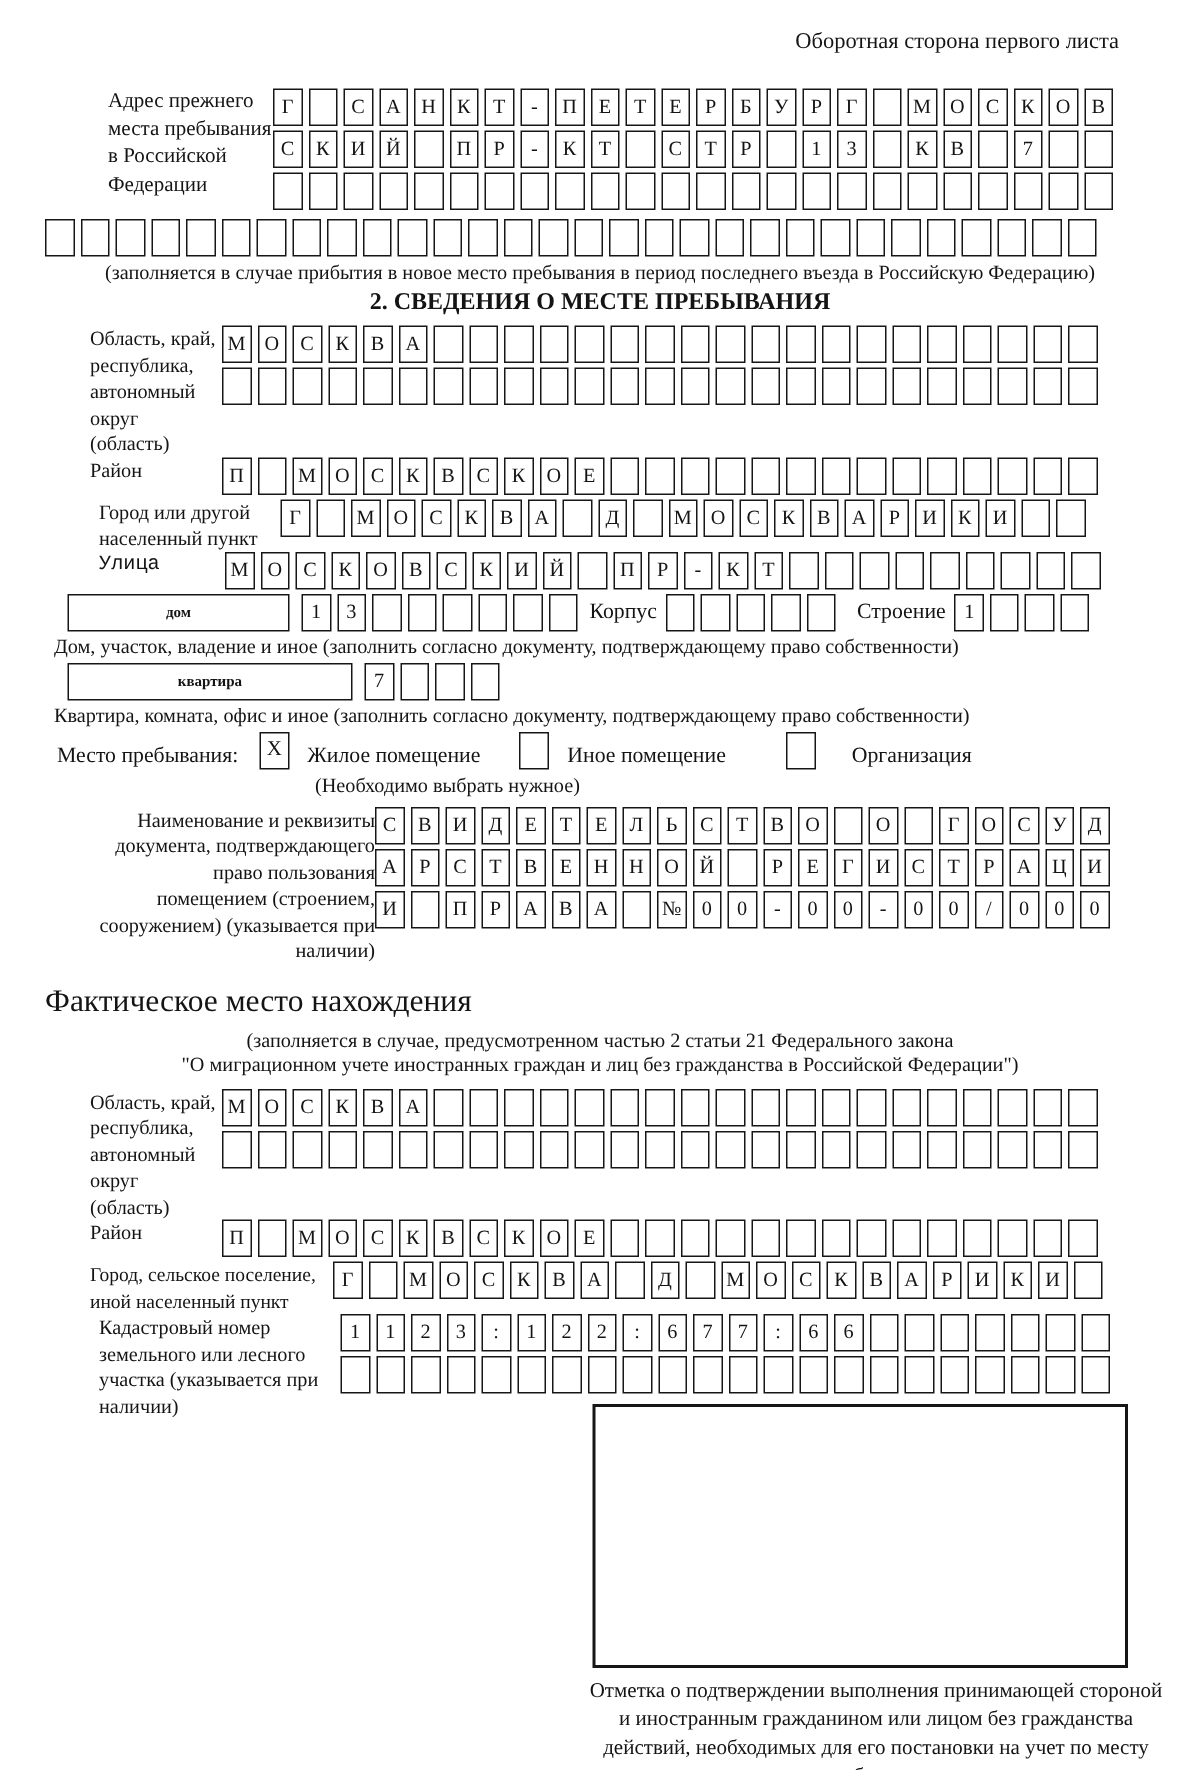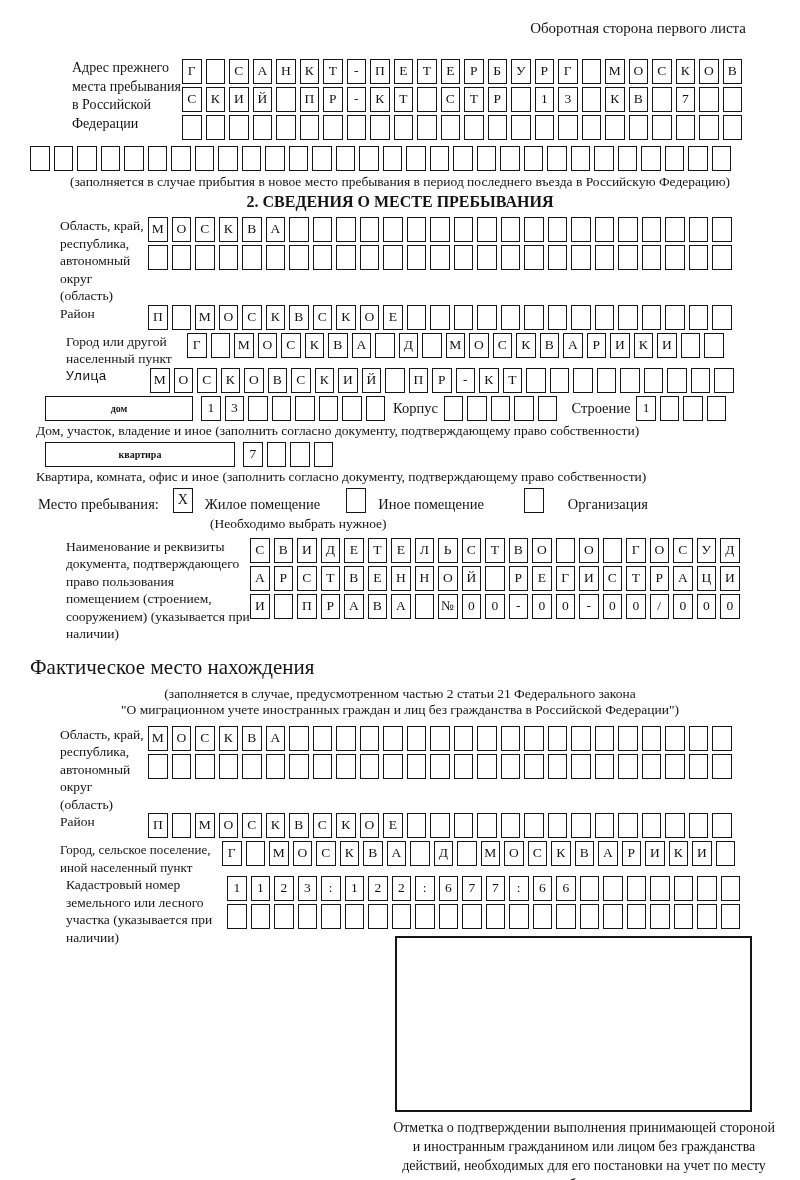--- a/index.html
+++ b/index.html
@@ -8,21 +8,21 @@
   .sheet { position:relative; width:800px; height:1180px; padding:20px 0 0 30px; overflow:hidden; background:#fff;border-radius:10px; }
 
   .top-note { width:716px; text-align:right; font-size:15px; margin-bottom:22px; }
 
   .field { display:flex; align-items:flex-start; }
   .flabel { flex:none; font-size:13.5px; line-height:17.5px; }
   .lw-prev   { width:152px; padding-left:42px; font-size:14px; line-height:18.5px; }
   .lw-a      { width:118px; padding-left:30px; }
   .lw-city2  { width:157px; padding-left:36px; }
   .lw-street { width:120px; padding-left:36px;font-family:Liberation Mono, monospace; }
-  .lw-doc    { width:220px; padding-left:36px; }
+  .lw-doc    { width:220px; padding-left:36px;text-align:right; }
   .lw-city3  { width:192px; padding-left:30px; font-size:13px; }
   .lw-cad    { width:197px; padding-left:36px; }
 
   .rowsblock { flex:none; }
   .cellrow { display:flex; margin-bottom:3px; }
   .cell {
     flex:none; width:19.5px; height:25px; border:1.6px solid #161616; margin-right:4px;
     text-align:center; font-size:13.5px; line-height:22px; background:#fff;
   }
   .fullrow { margin-top:3px; }

